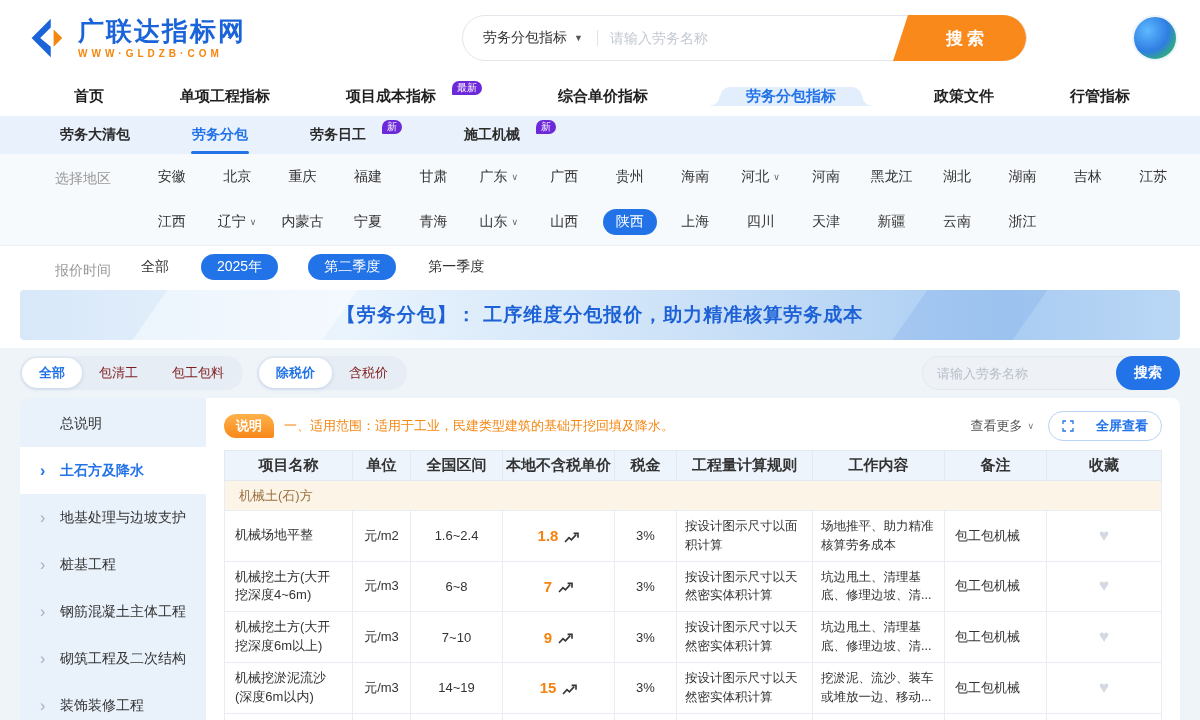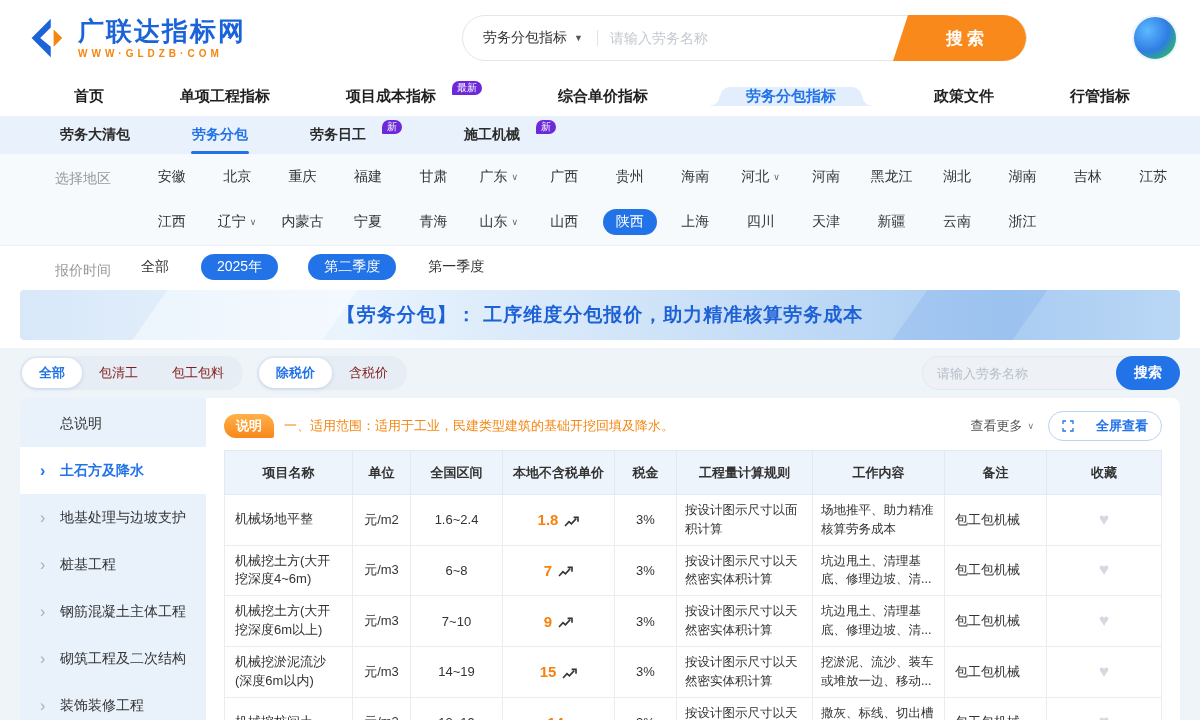--- a/index.html
+++ b/index.html
@@ -81,21 +81,21 @@
 .note-badge{background:linear-gradient(180deg,#ffb24a,#f8871a);color:#fff;font-size:13px;font-weight:700;padding:3px 12px;border-radius:12px 12px 2px 12px;flex:none;}
 .note-text{font-size:13px;color:#f5860f;flex:1;white-space:nowrap;overflow:hidden;text-overflow:ellipsis;}
 .note-actions{display:flex;align-items:center;gap:14px;flex:none;}
 .view-more{font-size:13px;color:#555;display:flex;align-items:center;gap:5px;cursor:pointer;white-space:nowrap;}
 .vm-caret{font-size:9px;color:#777;}
 .fullscreen-btn{display:flex;align-items:center;gap:22px;background:#fff;border:1px solid #b9d4f5;color:#2373e8;font-size:13px;font-weight:600;border-radius:15px;padding:5px 13px;cursor:pointer;white-space:nowrap;}
 
 
 .table-wrap{padding:0 18px;flex:1;overflow:hidden;}
 table{width:100%;border-collapse:collapse;table-layout:fixed;}
-th{background:#eef4fb;font-size:13px;font-weight:700;color:#333;height:44px;border:1px solid #e3e9f1;white-space:nowrap;overflow:hidden;}
+th{background:#eef4fb;font-size:15px;font-weight:700;color:#333;height:30px;border:1px solid #e3e9f1;white-space:nowrap;overflow:hidden;}
 td{border:1px solid #e9edf3;font-size:13px;color:#333;padding:6px 10px;vertical-align:middle;overflow:hidden;}
 .group-row td{background:#fcf4e6;color:#9b7142;height:30px;padding:4px 14px;}
 .data-row{height:48px;}
 .cell-name{line-height:1.45;}
 .cell-unit,.cell-range,.cell-tax,.cell-fav,.cell-price{text-align:center;}
 .cell-rule,.cell-work{font-size:12.5px;line-height:1.5;padding:6px 8px;}
 .price-num{color:#f5820f;font-weight:700;font-size:15px;margin-right:6px;}
 .trend{vertical-align:middle;}
 .heart{font-size:17px;color:#d3d9e2;cursor:pointer;}
 </style>
@@ -369,20 +369,23 @@
                 <th>全国区间</th>
                 <th>本地不含税单价</th>
                 <th>税金</th>
                 <th>工程量计算规则</th>
                 <th>工作内容</th>
                 <th>备注</th>
                 <th>收藏</th>
               </tr>
             </thead>
             <tbody>
+              <tr class="group-row">
+                <td colspan="9">机械土(石)方</td>
+              </tr>
               <tr class="data-row">
                 <td class="cell-name">机械场地平整</td>
                 <td class="cell-unit">元/m2</td>
                 <td class="cell-range">1.6~2.4</td>
                 <td class="cell-price"><span class="price-num">1.8</span><svg class="trend" width="15" height="12" viewBox="0 0 15 12">
                     <path d="M1 10 L5 5.6 L7.4 7.8 L12.2 2.6" fill="none" stroke="#333" stroke-width="1.6"></path>
                     <path d="M9.6 1.4 L14 1.4 L14 5.8" fill="none" stroke="#333" stroke-width="1.6"></path>
                   </svg></td>
                 <td class="cell-tax">3%</td>
                 <td class="cell-rule">按设计图示尺寸以面积计算</td>

